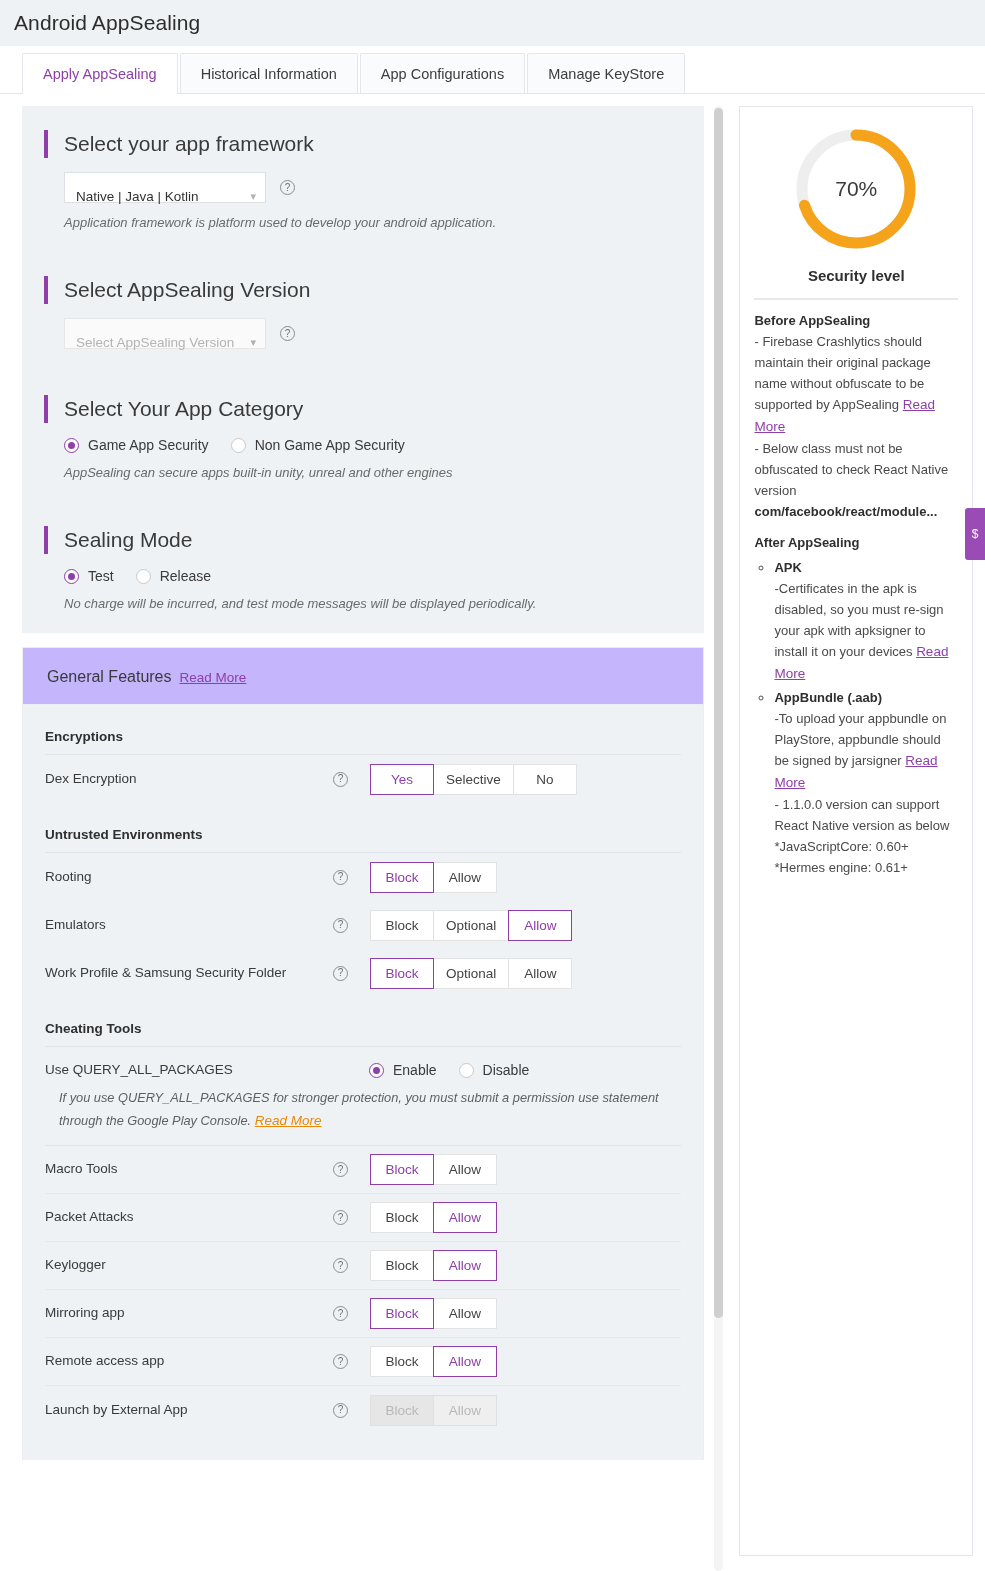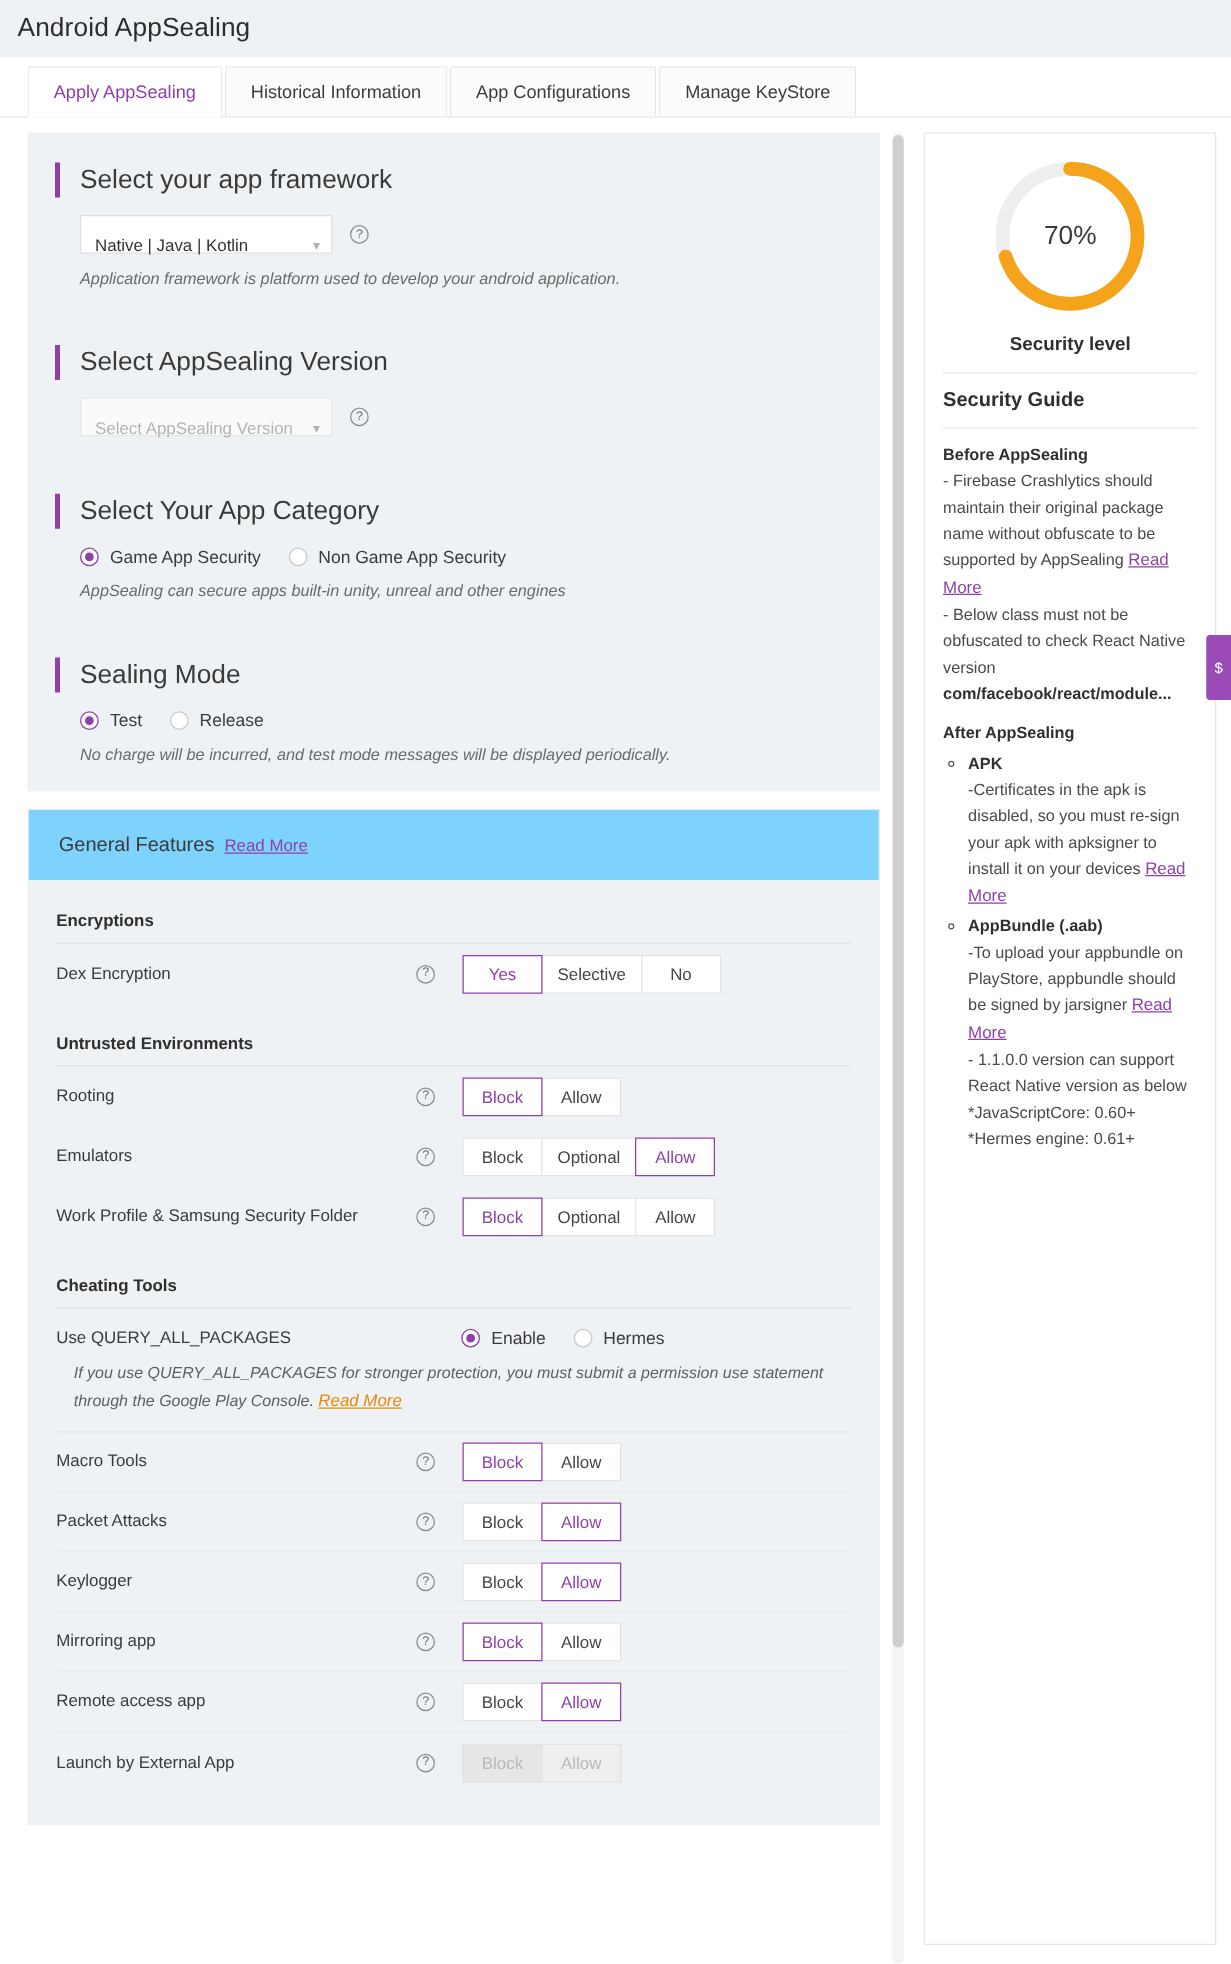--- a/index.html
+++ b/index.html
@@ -132,21 +132,21 @@
   }
   .dot.on { border-color:#8e3fa8; }
   .dot.on::after { content:""; width:7px; height:7px; border-radius:50%; background:#8e3fa8; }
 
   
   .card-feat { margin-top: 14px; background:#fff; border:1px solid #ebedf0; border-bottom:none;}
   .feat-head {
     padding: 20px 0 18px 24px;
     font-size: 16px; color:#3a3a3a;
     display:flex; align-items:baseline; gap:8px;
-    background:#7dd3fc;
+    background:#c4b5fd;
     border-bottom:1px solid #eceff2;
   }
   .link { color:#8e3fa8; text-decoration: underline; font-size: 13.5px; cursor:pointer;}
   .link.orange { color:#e8880a; }
   .feat-body { background:#eef2f5; padding: 0 22px 26px 22px; }
   .grp-title {
     font-size: 13.5px; font-weight: bold; color:#2f2f2f;
     padding: 24px 0 10px 0;
     border-bottom: 1px solid #e0e4e8;
   }
@@ -349,21 +349,21 @@
           <div class="grp-title">Cheating Tools</div>
 
           <div class="frow" style="min-height:38px;padding-bottom:0;">
             <span class="lbl">Use QUERY_ALL_PACKAGES</span>
             <span class="radio" style="margin-left:36px;">
               <span class="dot on"></span>
               <span>Enable</span>
             </span>
             <span class="radio">
               <span class="dot"></span>
-              <span>Hermes</span>
+              <span>Disable</span>
             </span>
           </div>
           <div class="sub-hint">
             <span>If you use QUERY_ALL_PACKAGES for stronger protection, you must submit a permission use statement through the Google Play Console.</span>
             <span class="link orange">Read More</span>
           </div>
 
           <div class="frow divider-row">
             <span class="lbl">Macro Tools</span>
             <span class="qmark q">?</span>
@@ -435,21 +435,20 @@
           <svg width="128" height="128" viewBox="0 0 128 128">
             <circle cx="64" cy="64" r="54" fill="none" stroke="#eeeeee" stroke-width="11"></circle>
             <circle id="gauge-arc" cx="64" cy="64" r="54" fill="none" stroke="#f5a31a" stroke-width="11" stroke-linecap="round" transform="rotate(-90 64 64)" stroke-dasharray="237.50440461138834 339.29200658769764"></circle>
           </svg>
           <div class="pct">70%</div>
         </div>
         <div class="gauge-label">Security level</div>
       </div>
 
       <div class="rdiv"></div>
-      <div class="guide-title">Security Guide</div>
       <div class="rdiv" style="margin:0 0 10px 0;"></div>
 
       <div class="guide-body">
         <span class="gb-h">Before AppSealing</span>
         <span>- Firebase Crashlytics should maintain their original package name without obfuscate to be supported by AppSealing</span>
         <span class="link">Read More</span><br>
         <span>- Below class must not be obfuscated to check React Native version</span><br>
         <span class="mono-bold">com/facebook/react/module...</span>
 
         <span class="gb-h2">After AppSealing</span>

